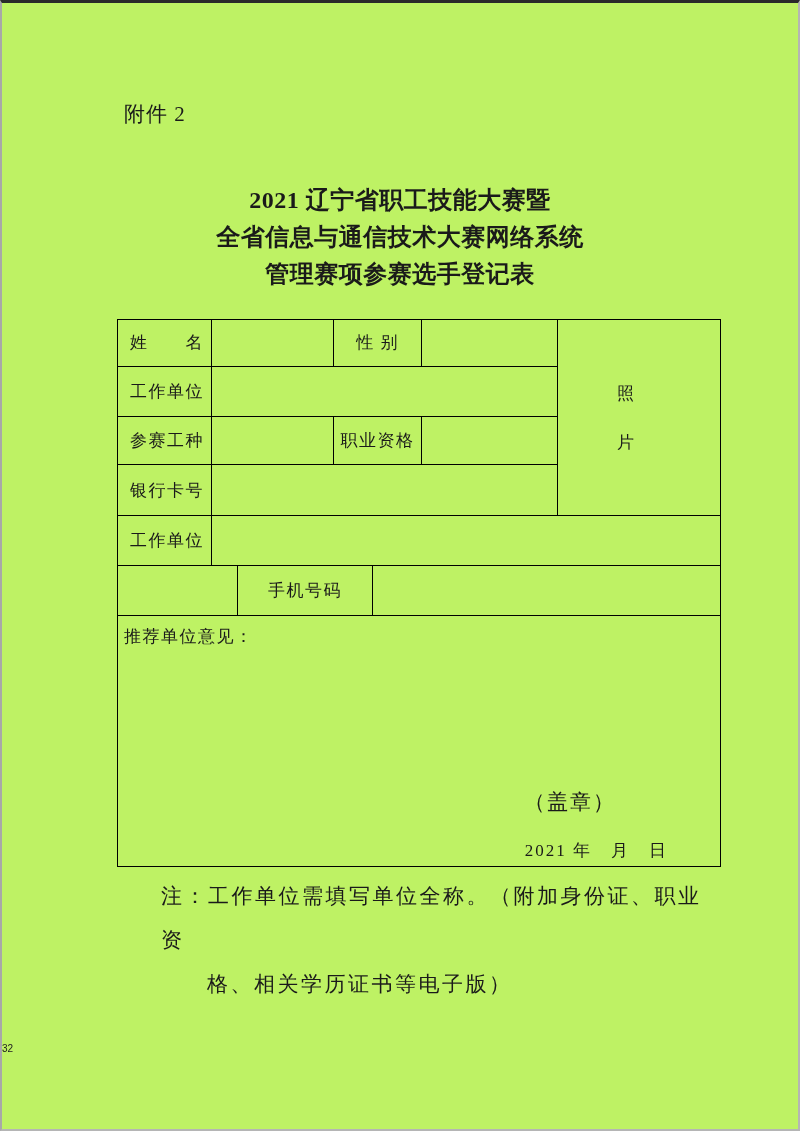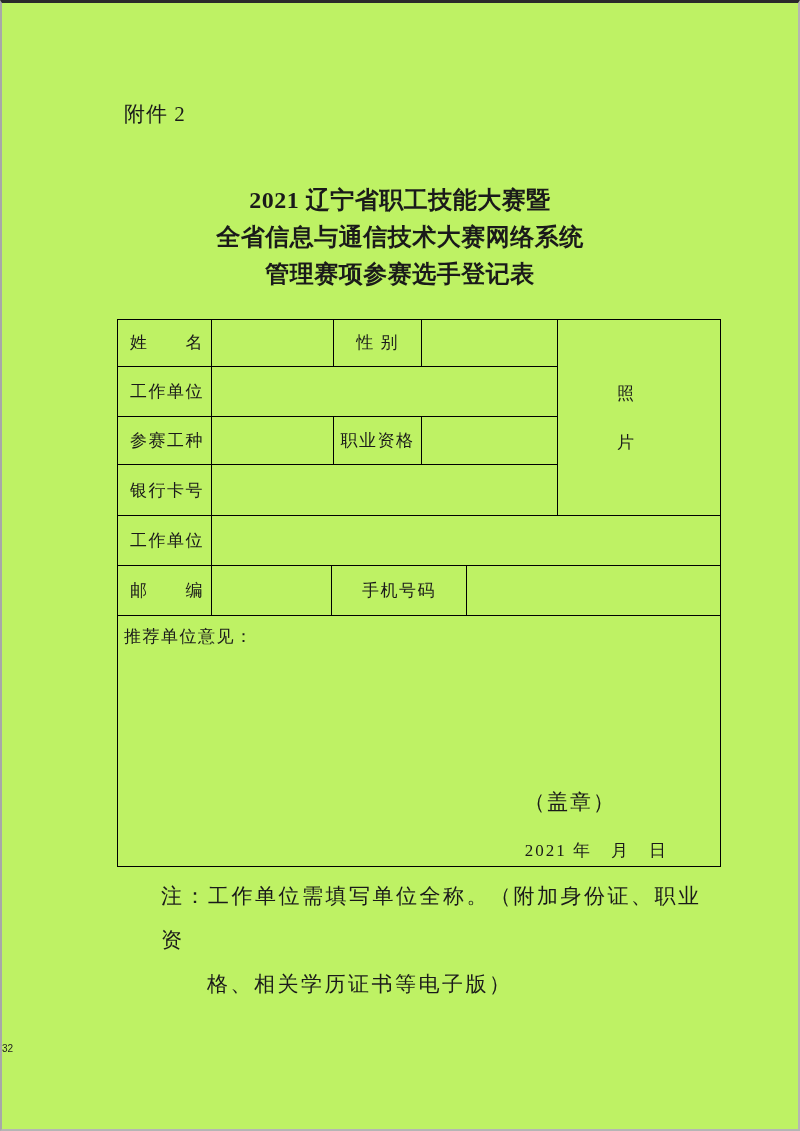--- a/index.html
+++ b/index.html
@@ -112,21 +112,20 @@
         <span>片</span>
       </div>
     </div>
 
     <div class="trow h50 bb">
       <div class="cell w94 br lab">工作单位</div>
       <div class="cell flex1"></div>
     </div>
 
     <div class="trow h50 bb">
-      <div class="cell w94 br lab">邮　　编</div>
       <div class="cell w120 br"></div>
       <div class="cell w135 br lab-c">手机号码</div>
       <div class="cell flex1"></div>
     </div>
 
     <div class="bigcell">
       <div class="opinion-label">推荐单位意见：</div>
       <div class="seal-line">（盖章）</div>
       <div class="date-line">2021 年　月　日</div>
     </div>

